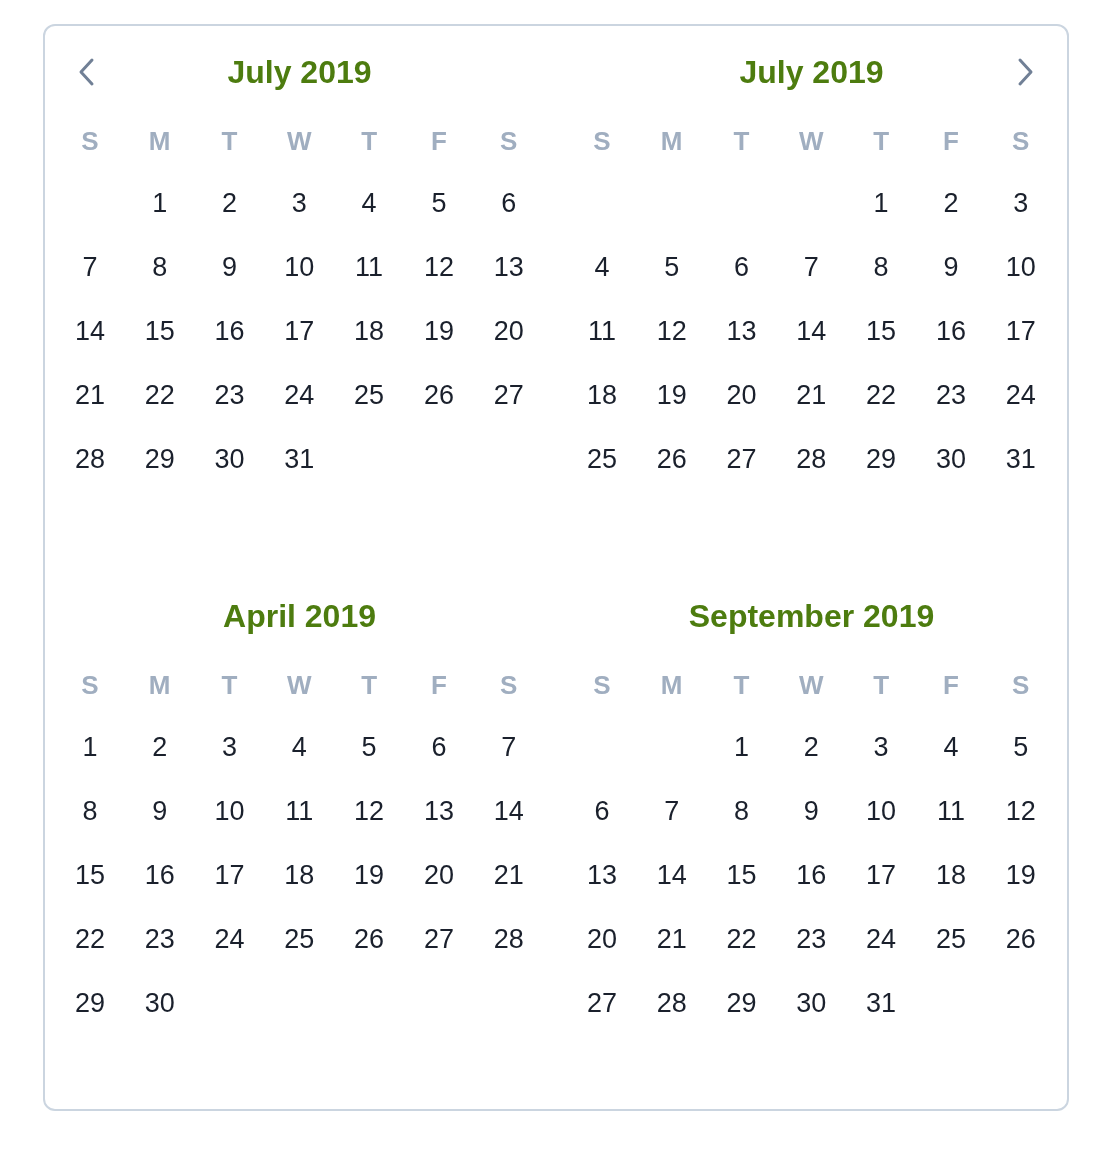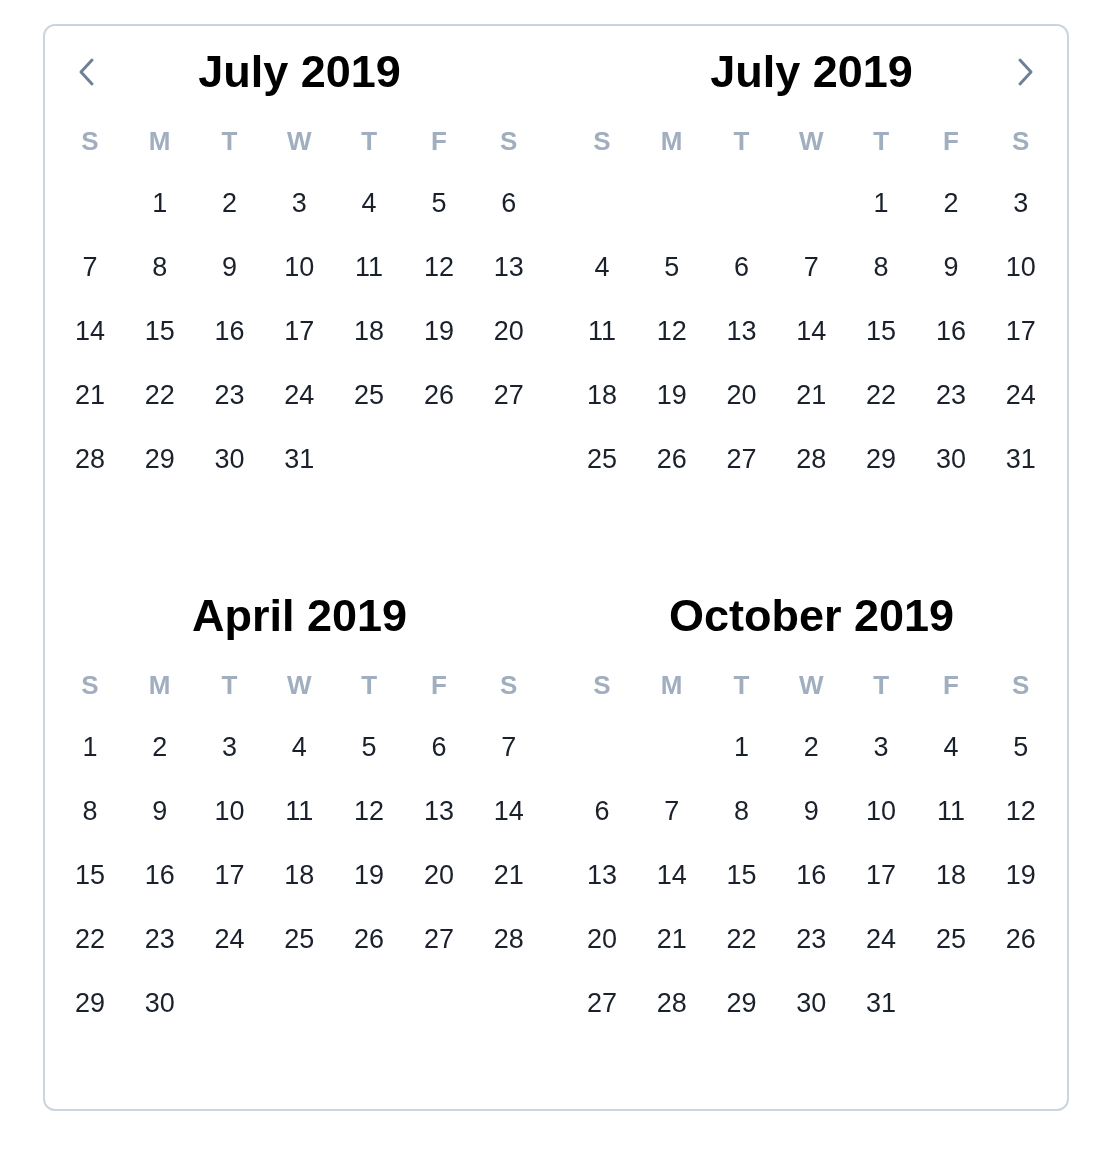--- a/index.html
+++ b/index.html
@@ -7,21 +7,21 @@
   .card {
     position: absolute; left: 43px; top: 24px; width: 1022px; height: 1083px;
     border: 2px solid #cbd5e0; border-radius: 12px; background: #fff;
   }
   .month {
     position: absolute; width: 489px;
   }
   .month-title {
     position: absolute; left: 0; top: 0; width: 489px; height: 48px;
     line-height: 48px; text-align: center;
-    font-size: 45px; font-weight: bold; color: #000000;
+    font-size: 32px; font-weight: bold; color: #4d7c0f;
   }
   .grid {
     position: absolute; left: 0; top: 0; width: 489px;
   }
   .wd, .day {
     position: absolute; width: 69.8px; height: 48px; line-height: 48px;
     text-align: center;
   }
   .wd { font-size: 26px; font-weight: bold; color: #a0aec0; }
   .day { font-size: 27px; color: #1a202c; cursor: pointer; border-radius: 6px; }
@@ -172,21 +172,21 @@
         <div class="day" style="left: 209.4px; top: 323px;">25</div>
         <div class="day" style="left: 279.2px; top: 323px;">26</div>
         <div class="day" style="left: 349px; top: 323px;">27</div>
         <div class="day" style="left: 418.8px; top: 323px;">28</div>
         <div class="day" style="left: 0px; top: 387px;">29</div>
         <div class="day" style="left: 69.8px; top: 387px;">30</div>
       </div>
   </div>
 
   <div class="month" style="left:522px; top:566px; height:480px;">
-    <div class="month-title">October 2019</div>
+    <div class="month-title">September 2019</div>
     <div class="grid">
         <div class="wd" style="left: 0px; top: 69px;">S</div>
         <div class="wd" style="left: 69.8px; top: 69px;">M</div>
         <div class="wd" style="left: 139.6px; top: 69px;">T</div>
         <div class="wd" style="left: 209.4px; top: 69px;">W</div>
         <div class="wd" style="left: 279.2px; top: 69px;">T</div>
         <div class="wd" style="left: 349px; top: 69px;">F</div>
         <div class="wd" style="left: 418.8px; top: 69px;">S</div>
         <div class="day" style="left: 139.6px; top: 131px;">1</div>
         <div class="day" style="left: 209.4px; top: 131px;">2</div>

